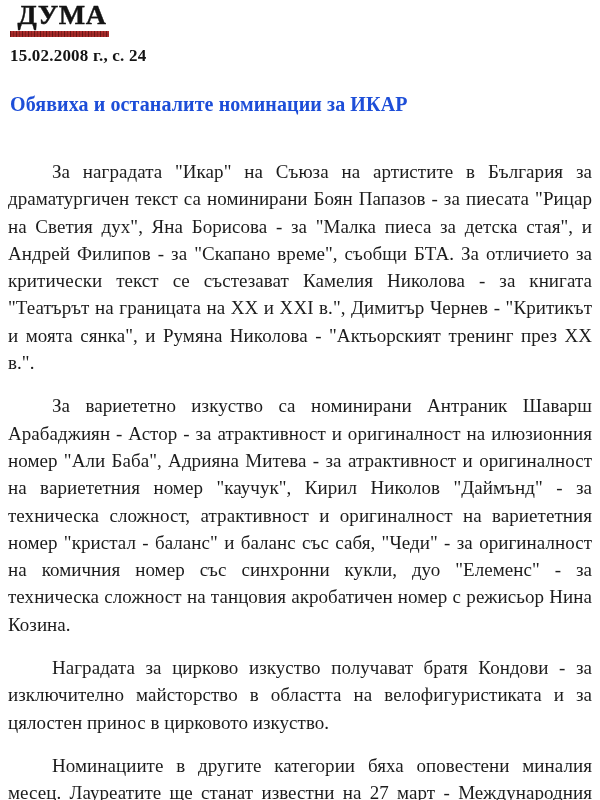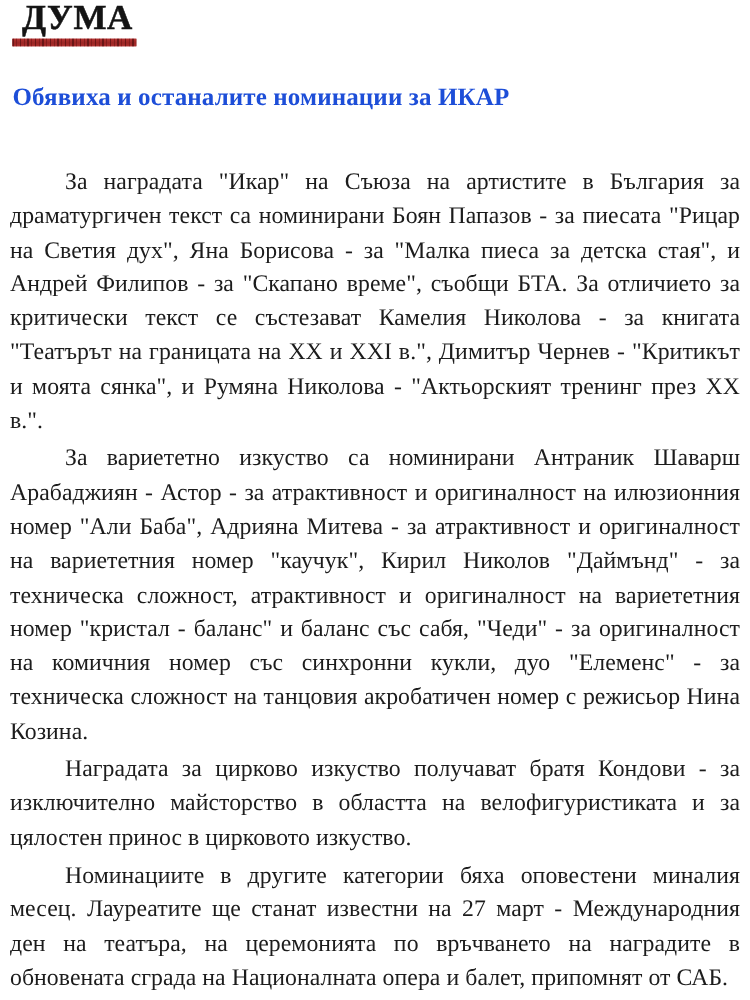--- a/index.html
+++ b/index.html
@@ -91,36 +91,37 @@
     text-align: justify;
     text-justify: inter-word;
     text-indent: 44px;
     font-size: 19px;
     line-height: 27.3px;
     letter-spacing: 0.05px;
     color: #1c1c1c;
     hyphens: none;
   }
   .para + .para {
-    margin-top: 3px;
+    margin-top: 16px;
   }
   .para:last-child {
     text-align-last: left;
   }
 </style>
 </head>
 <body>
 
 <div class="page">
 
   <div class="masthead">
     <div class="masthead-word">ДУМА</div>
     <div class="masthead-rule"></div>
   </div>
 
+  <div class="dateline">15.02.2008 г., с. 24</div>
 
   <h1 class="headline">Обявиха и останалите номинации за ИКАР</h1>
 
   <div class="article-body">
     <p class="para">За наградата "Икар" на Съюза на артистите в България за драматургичен текст са номинирани Боян Папазов - за пиесата "Рицар на Светия дух", Яна Борисова - за "Малка пиеса за детска стая", и Андрей Филипов - за "Скапано време", съобщи БТА. За отличието за критически текст се състезават Камелия Николова - за книгата "Театърът на границата на XX и XXI в.", Димитър Чернев - "Критикът и моята сянка", и Румяна Николова - "Актьорският тренинг през XX в.".</p>
     <p class="para">За вариететно изкуство са номинирани Антраник Шаварш Арабаджиян - Астор - за атрактивност и оригиналност на илюзионния номер "Али Баба", Адрияна Митева - за атрактивност и оригиналност на вариететния номер "каучук", Кирил Николов "Даймънд" - за техническа сложност, атрактивност и оригиналност на вариететния номер "кристал - баланс" и баланс със сабя, "Чеди" - за оригиналност на комичния номер със синхронни кукли, дуо "Елеменс" - за техническа сложност на танцовия акробатичен номер с режисьор Нина Козина.</p>
     <p class="para">Наградата за цирково изкуство получават братя Кондови - за изключително майсторство в областта на велофигуристиката и за цялостен принос в цирковото изкуство.</p>
     <p class="para">Номинациите в другите категории бяха оповестени миналия месец. Лауреатите ще станат известни на 27 март - Международния ден на театъра, на церемонията по връчването на наградите в обновената сграда на Националната опера и балет, припомнят от САБ.</p>
   </div>
 

